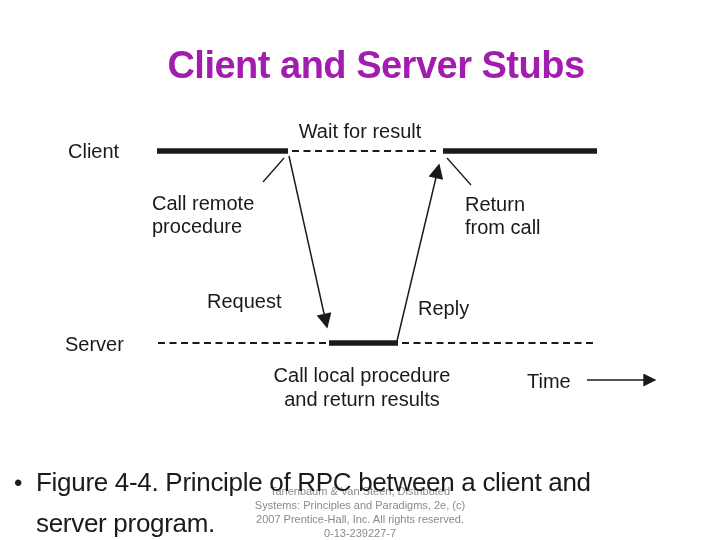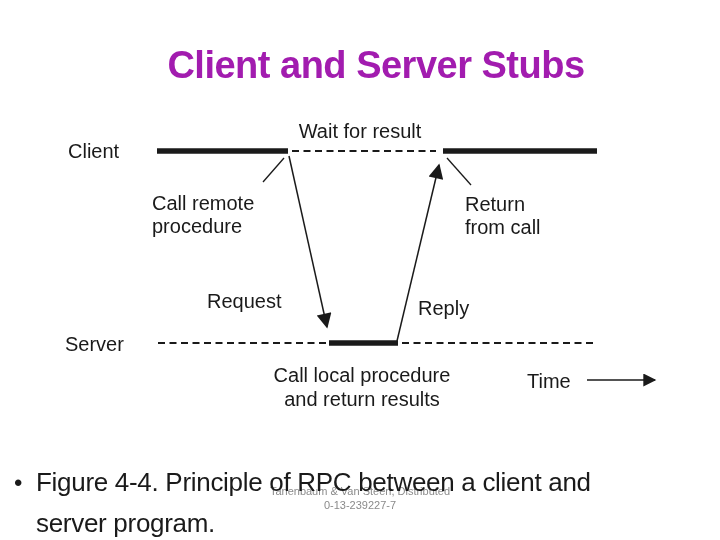--- a/index.html
+++ b/index.html
@@ -82,20 +82,22 @@
 
     <text x="307" y="277" text-anchor="middle" fill="#1a1a1a">Call local procedure</text>
     <text x="307" y="301" text-anchor="middle" fill="#1a1a1a">and return results</text>
 
     <text x="472" y="283" fill="#1a1a1a">Time</text>
     <line x1="532" y1="275" x2="600" y2="275" stroke-width="1.3" marker-end="url(#arrow)" stroke="#1a1a1a"></line>
   </svg>
 
   <div class="credit" style="color: rgb(138, 138, 138);">
     <div>Tanenbaum &amp; Van Steen, Distributed</div>
+    <div>Systems: Principles and Paradigms, 2e, (c)</div>
+    <div>2007 Prentice-Hall, Inc. All rights reserved.</div>
     <div>0-13-239227-7</div>
   </div>
 
   <div class="bullet">•</div>
   <div class="caption">
     <div class="cap-line">Figure 4-4. Principle of RPC between a client and</div>
     <div class="cap-line">server program.</div>
   </div>
 
 </div>

